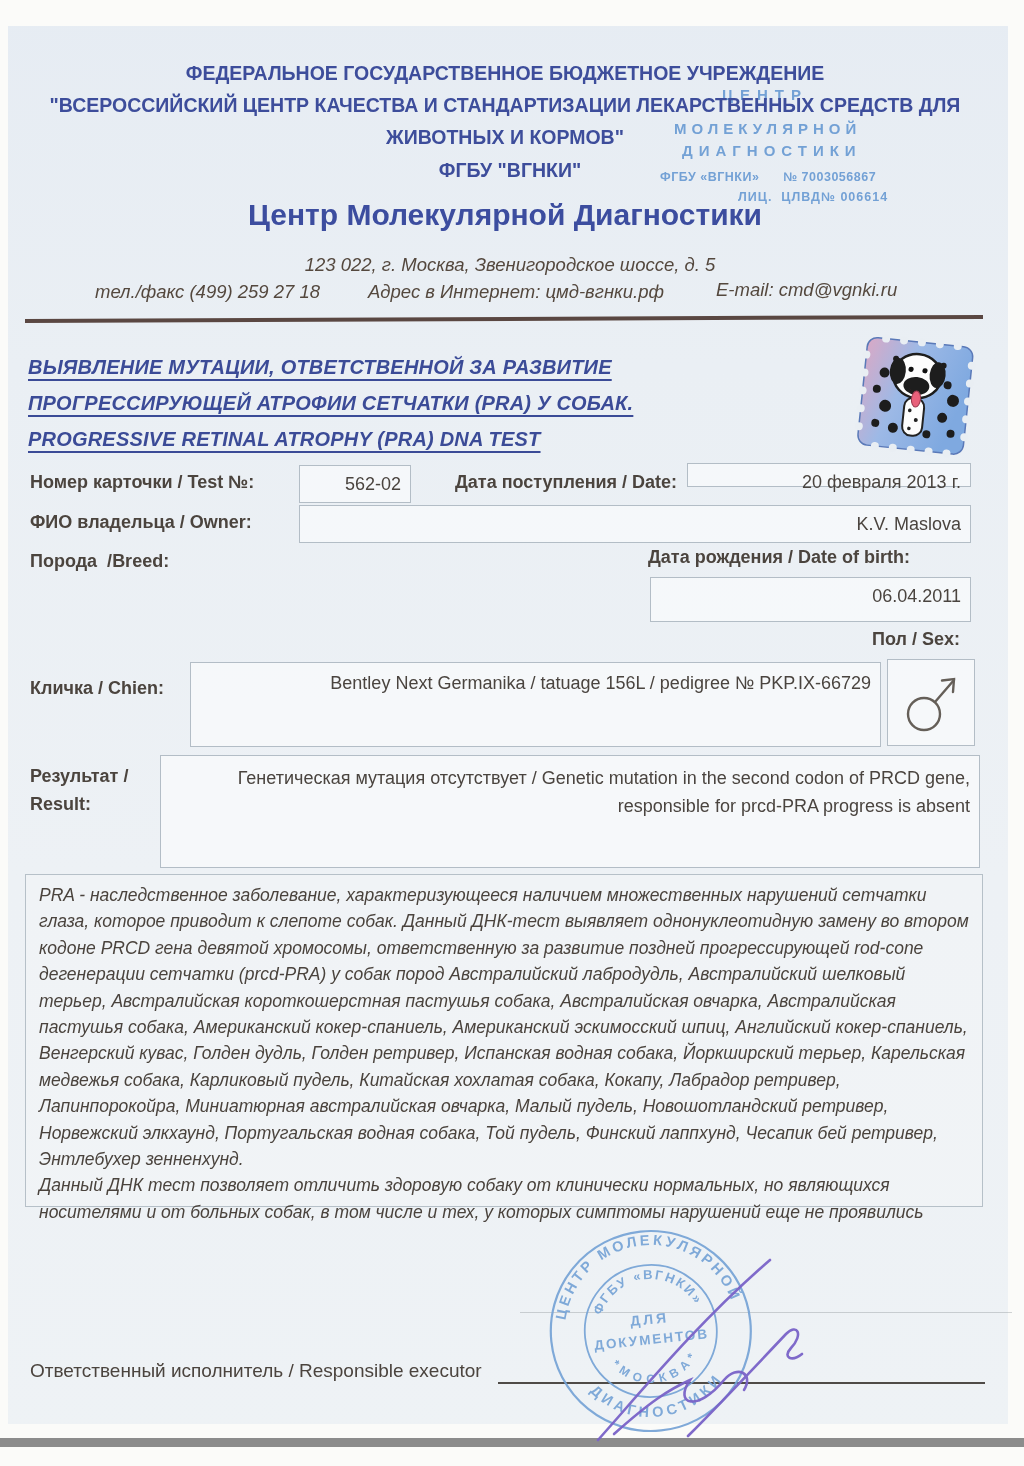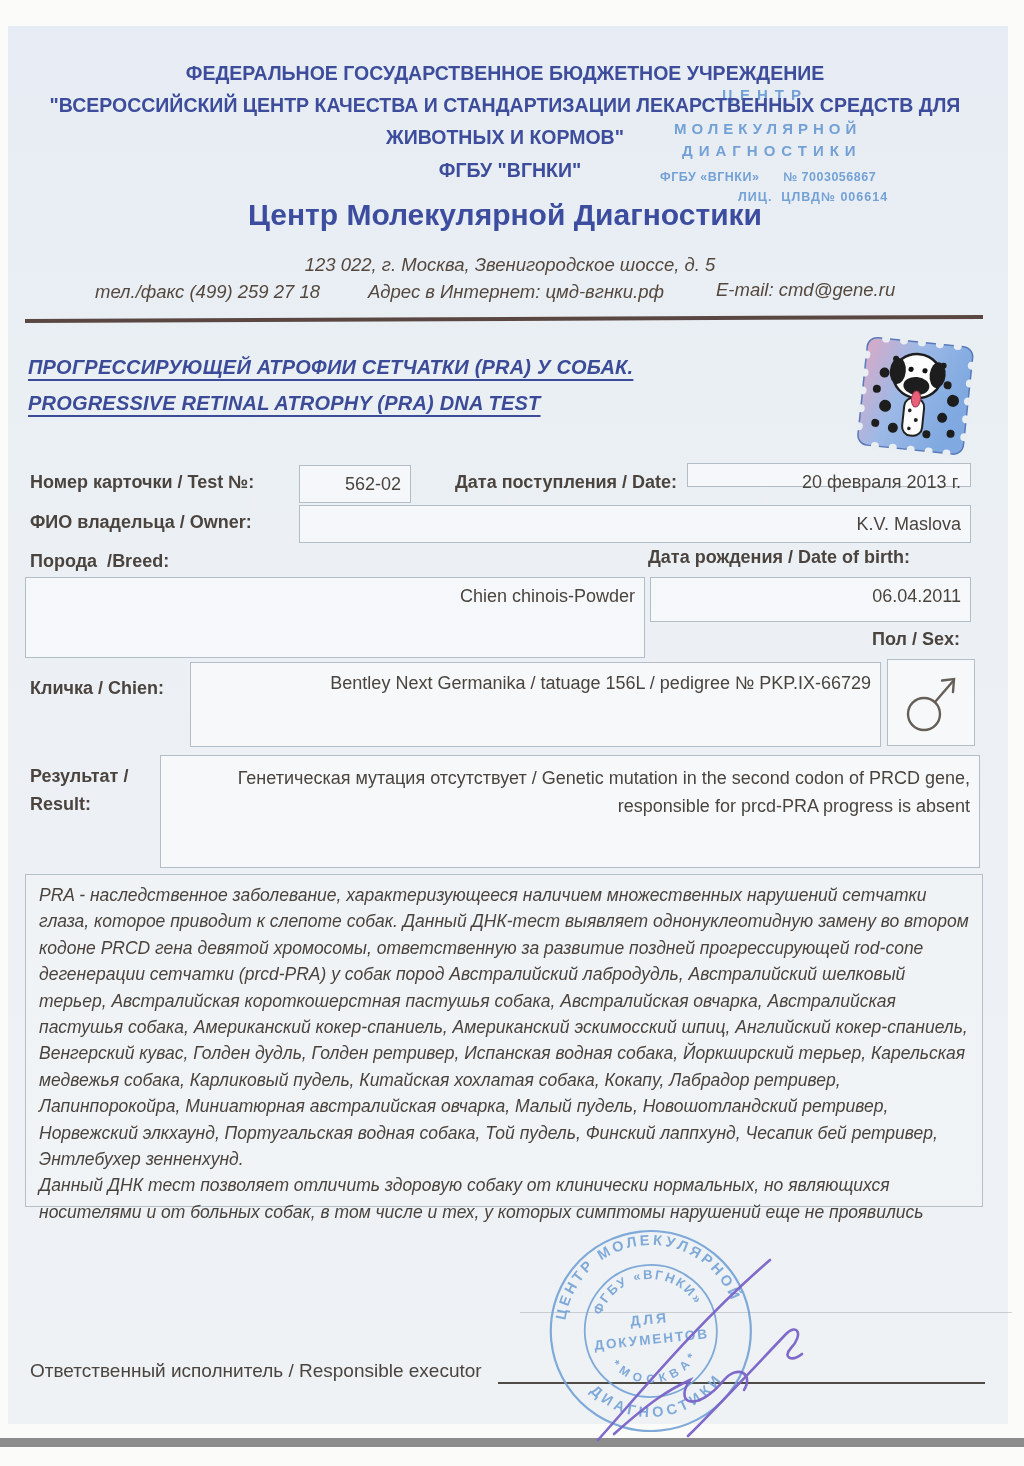--- a/index.html
+++ b/index.html
@@ -72,24 +72,25 @@
   </div>
 
   <div class="abs org-line" style="top:62px;">ФЕДЕРАЛЬНОЕ ГОСУДАРСТВЕННОЕ БЮДЖЕТНОЕ УЧРЕЖДЕНИЕ</div>
   <div class="abs org-line" style="top:94px;">"ВСЕРОССИЙСКИЙ ЦЕНТР КАЧЕСТВА И СТАНДАРТИЗАЦИИ ЛЕКАРСТВЕННЫХ СРЕДСТВ ДЛЯ</div>
   <div class="abs org-line" style="top:126px;">ЖИВОТНЫХ И КОРМОВ"</div>
   <div class="abs org-line org-sub" style="top:159px;">ФГБУ "ВГНКИ"</div>
   <div class="abs center-name" style="top:198px;">Центр Молекулярной Диагностики</div>
   <div class="abs addr" style="left:5px;top:254px;width:1010px;text-align:center;">123 022, г. Москва, Звенигородское шоссе, д. 5</div>
   <div class="abs addr" style="left:95px;top:281px;">тел./факс (499) 259 27 18</div>
   <div class="abs addr" style="left:368px;top:281px;">Адрес в Интернет: цмд-вгнки.рф</div>
-  <div class="abs addr" style="left:716px;top:279px;">E-mail: cmd@gene.ru</div>
+  <div class="abs addr" style="left:716px;top:279px;">E-mail: cmd@vgnki.ru</div>
   <div class="abs rule"></div>
 
   <div class="abs test-title" style="left:28px;top:356px;width:700px;">
+    <div>ВЫЯВЛЕНИЕ МУТАЦИИ, ОТВЕТСТВЕННОЙ ЗА РАЗВИТИЕ</div>
     <div>ПРОГРЕССИРУЮЩЕЙ АТРОФИИ СЕТЧАТКИ (PRA) У СОБАК.</div>
     <div>PROGRESSIVE RETINAL ATROPHY (PRA) DNA TEST</div>
   </div>
 
   <div class="abs dog-stamp">
     <svg width="116" height="122" viewBox="0 0 116 122">
       <defs>
         <linearGradient id="g1" x1="0" y1="0" x2="1" y2="0.35">
           <stop offset="0" stop-color="#d9a9c6"></stop>
             <stop offset="0.45" stop-color="#9db9e6"></stop>
@@ -157,23 +158,20 @@
     <div class="val">20 февраля 2013 г.</div>
   </div>
 
   <div class="abs lab" style="left:30px;top:512px;">ФИО владельца / Owner:</div>
   <div class="abs box" style="left:299px;top:505px;width:672px;height:38px;">
     <div class="val">K.V. Maslova</div>
   </div>
 
   <div class="abs lab" style="left:30px;top:551px;">Порода  /Breed:</div>
   <div class="abs lab" style="left:648px;top:547px;">Дата рождения / Date of birth:</div>
-  <div class="abs box" style="left:25px;top:577px;width:620px;height:81px;">
-    <div class="val">Chien chinois-Powder</div>
-  </div>
   <div class="abs box" style="left:650px;top:577px;width:321px;height:45px;">
     <div class="val">06.04.2011</div>
   </div>
   <div class="abs lab" style="left:850px;top:629px;width:110px;text-align:right;">Пол / Sex:</div>
 
   <div class="abs lab" style="left:30px;top:678px;">Кличка / Chien:</div>
   <div class="abs box" style="left:190px;top:662px;width:691px;height:85px;">
     <div class="val" style="padding-top:8px;">Bentley Next Germanika / tatuage 156L / pedigree № PKP.IX-66729</div>
   </div>
   <div class="abs box sex-box">

